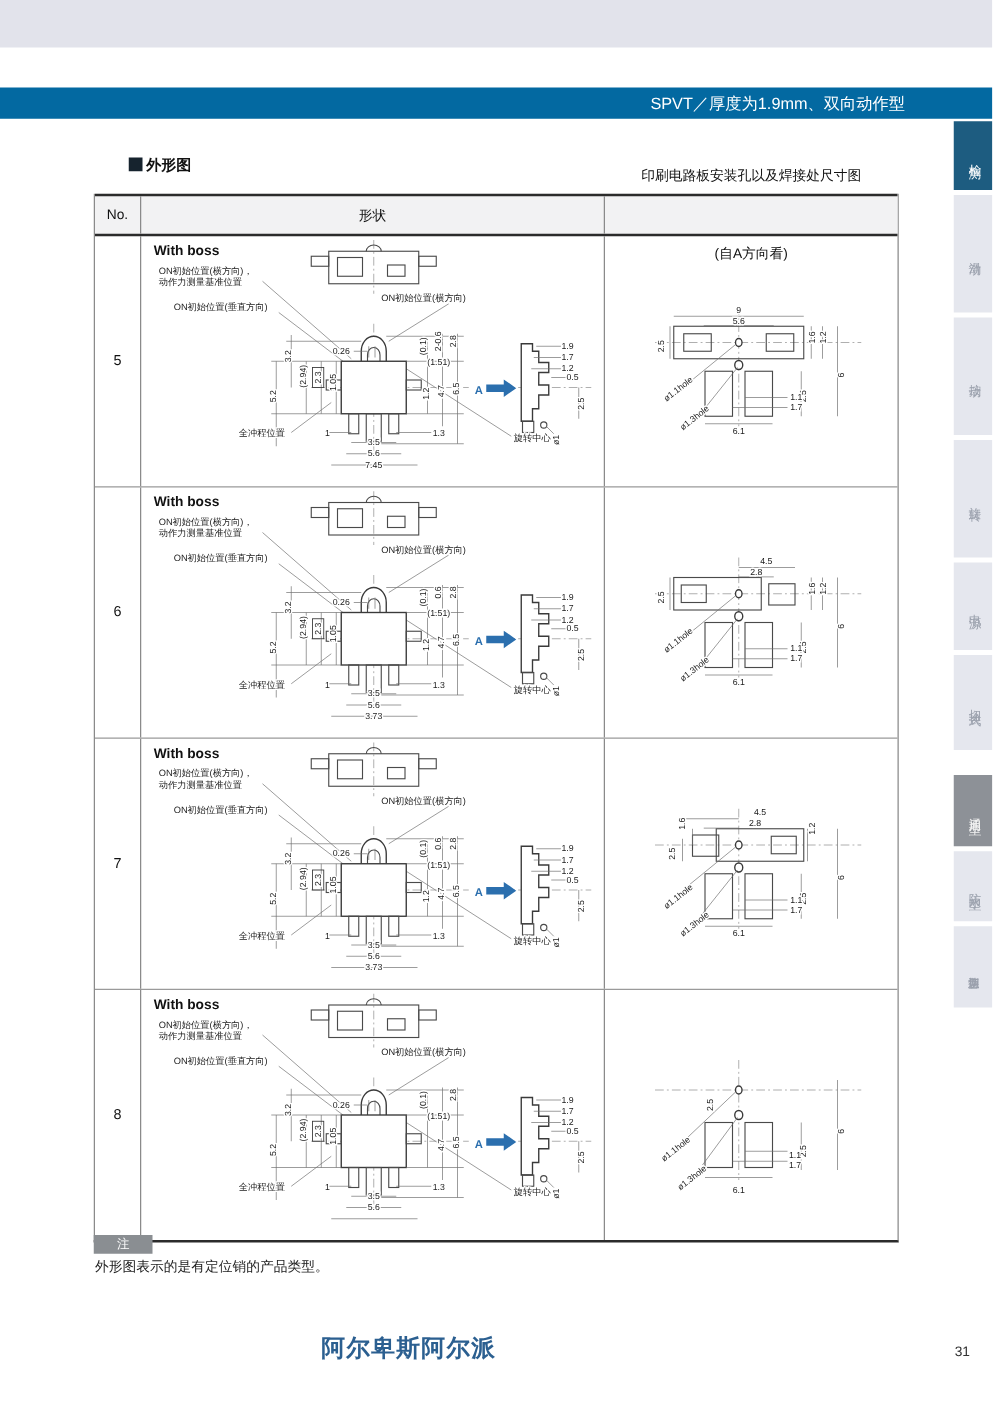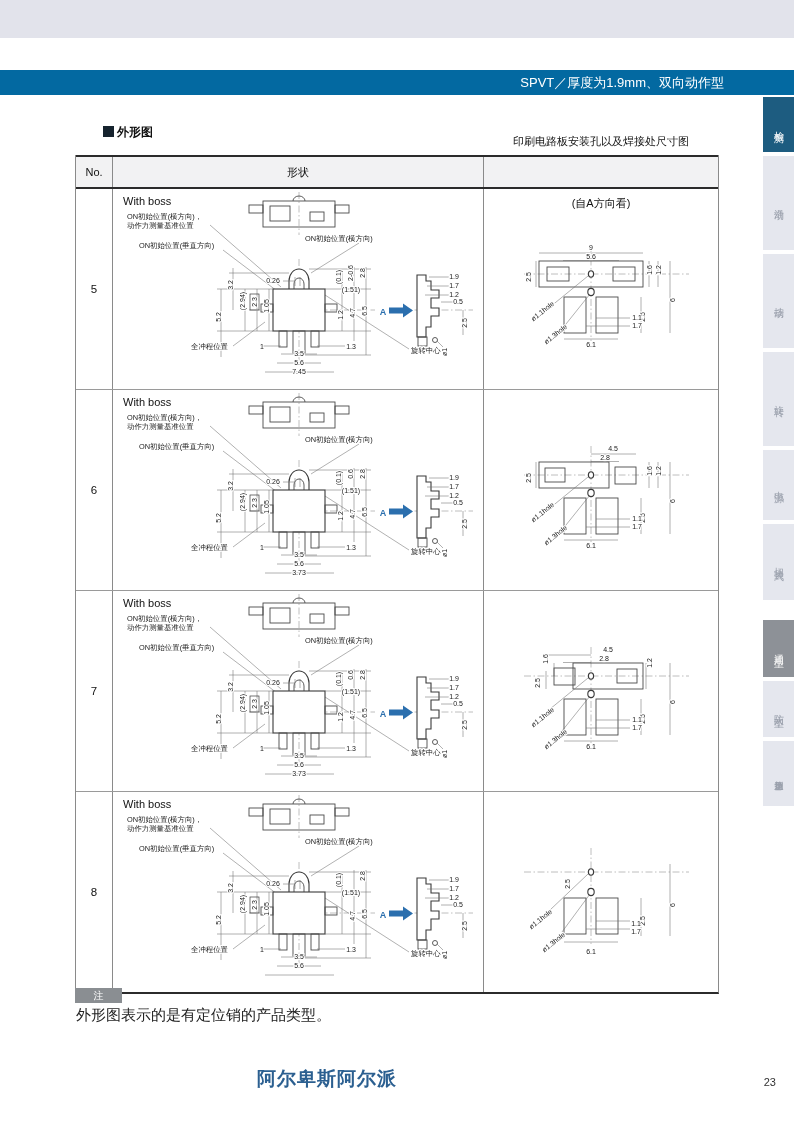--- a/index.html
+++ b/index.html
@@ -15,34 +15,34 @@
   .thead{display:flex;background:#f2f2f3;border-top:2px solid #2b2b2b;border-bottom:2px solid #2b2b2b;height:30px;}
   .thead>div{display:flex;flex-direction:column;align-items:center;justify-content:center;font-size:11px;color:#111;}
   .c-no{width:37px;border-right:1px solid #8a8a8a;box-sizing:border-box;}
   .c-shape{width:371px;border-right:1px solid #8a8a8a;box-sizing:border-box;}
   .c-pcb{width:234px;font-size:10.5px;line-height:1.3;gap:48px;}
   .row{display:flex;height:200px;border-bottom:1px solid #9a9a9a;}
   .row:last-child{border-bottom:none;}
   .row .no{width:37px;border-right:1px solid #8a8a8a;box-sizing:border-box;display:flex;align-items:center;justify-content:center;font-size:11.5px;color:#111;}
   .row .shape{width:371px;border-right:1px solid #8a8a8a;box-sizing:border-box;position:relative;}
   .row .pcb{width:234px;position:relative;}
-  .bosslbl{position:absolute;left:10px;top:6px;font-size:11px;font-weight:normal;color:#111;}
+  .bosslbl{position:absolute;left:10px;top:6px;font-size:11px;font-weight:bold;color:#111;}
   svg.draw{position:absolute;left:0;top:0;}
   .body{fill:#fff;stroke:#3a3a3a;stroke-width:1.1;}
   .geo{fill:none;stroke:#4a4a4a;stroke-width:0.9;}
   .thin{fill:none;stroke:#6f6f6f;stroke-width:0.55;}
   .cl{stroke:#8a8a8a;stroke-width:0.55;stroke-dasharray:7 2.5 1.5 2.5;fill:none;}
   text.dim{font-family:"Liberation Sans",sans-serif;font-size:7px;fill:#1a1a1a;text-anchor:middle;paint-order:stroke;stroke:#fff;stroke-width:2.2px;}
   text.lbl{font-family:"Liberation Sans",sans-serif;font-size:7.4px;fill:#1a1a1a;text-anchor:start;paint-order:stroke;stroke:#fff;stroke-width:2px;}
   text.albl{font-family:"Liberation Sans",sans-serif;font-size:9px;font-weight:bold;fill:#2b6fae;text-anchor:middle;}
   .arrow{fill:#2b6fae;stroke:none;}
   .dimbox{fill:none;stroke:#3a3a3a;stroke-width:0.7;}
   .note-label{position:absolute;left:75px;top:988px;width:47px;height:15px;background:#8a8e92;color:#fff;
               font-size:10px;text-align:center;line-height:15px;}
-  .note-text{position:absolute;left:76px;top:1006px;font-size:15px;color:#222;}
+  .note-text{position:absolute;left:76px;top:1006px;font-size:11px;color:#222;}
   .footer-logo{position:absolute;left:0;top:1066px;width:654px;text-align:center;font-size:19px;font-weight:bold;color:#2b5f90;letter-spacing:1px;}
   .page-num{position:absolute;right:18px;top:1076px;font-size:11px;color:#333;}
   .tab{position:absolute;left:763px;width:31px;display:flex;align-items:center;justify-content:center;
        writing-mode:vertical-rl;text-orientation:upright;font-size:10px;letter-spacing:2px;}
   .t-blue{background:#1d5c80;color:#fff;}
   .t-gray{background:#8d9197;color:#f2f2f2;}
   .t-off{background:#e5e7ee;color:#9ba1ad;}
 </style>
 </head>
 <body>
@@ -584,21 +584,21 @@
             </svg>
           </div>
         </div>
       </div>
   </div>
 
   <div class="note-label">注</div>
   <div class="note-text">外形图表示的是有定位销的产品类型。</div>
 
   <div class="footer-logo">阿尔卑斯阿尔派</div>
-  <div class="page-num">23</div>
+  <div class="page-num">31</div>
 
   <div id="sidebar">
       <div class="tab t-blue" style="top: 97px; height: 55px;">检测</div>
       <div class="tab t-off" style="top: 156px; height: 94px;">滑动</div>
       <div class="tab t-off" style="top: 254px; height: 94px;">按动</div>
       <div class="tab t-off" style="top: 352px; height: 94px;">旋转</div>
       <div class="tab t-off" style="top: 450px; height: 70px;">电源</div>
       <div class="tab t-off" style="top: 524px; height: 76px;">切换式</div>
       <div class="tab t-gray" style="top: 620px; height: 57px;">通用型</div>
       <div class="tab t-off" style="top: 681px; height: 56px;">防水型</div>

